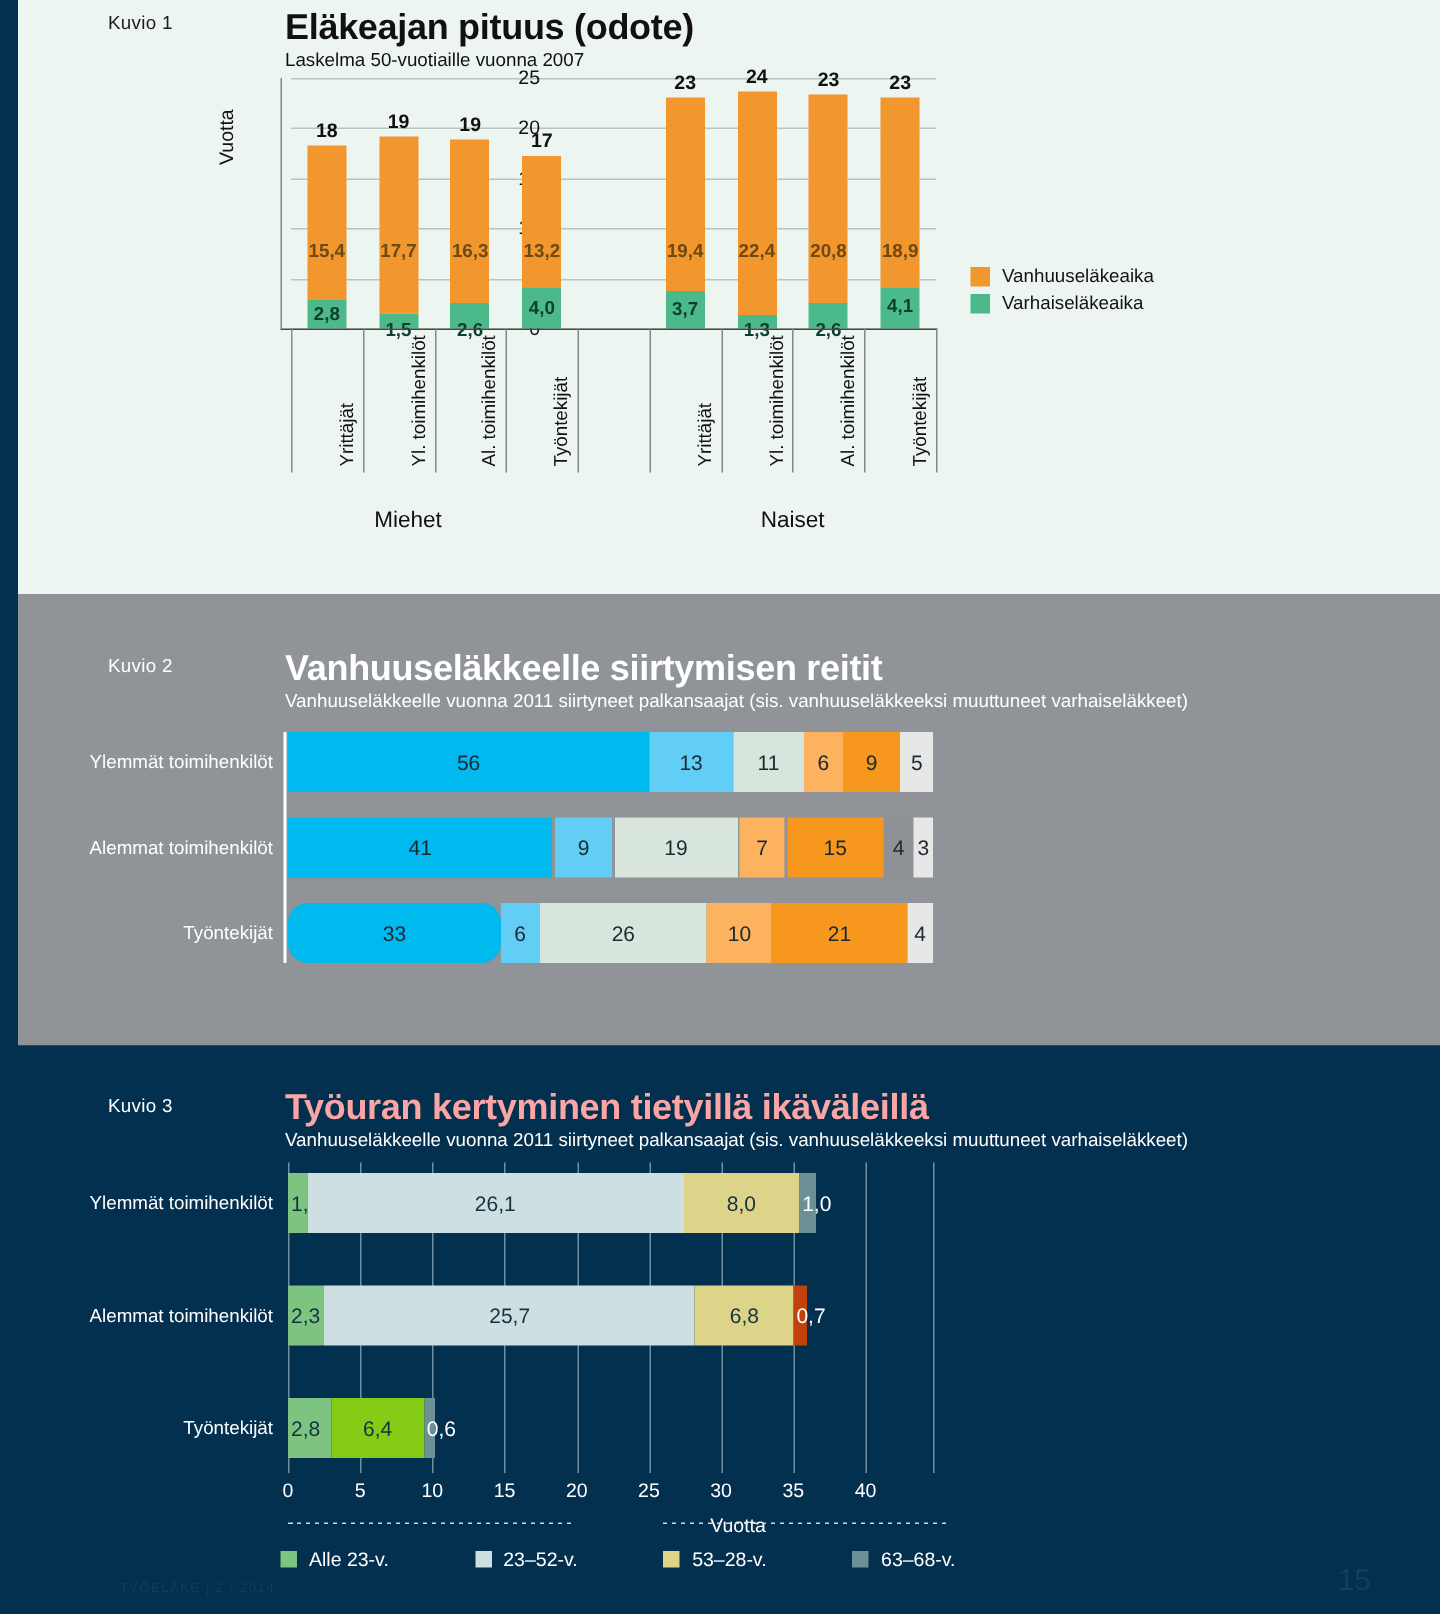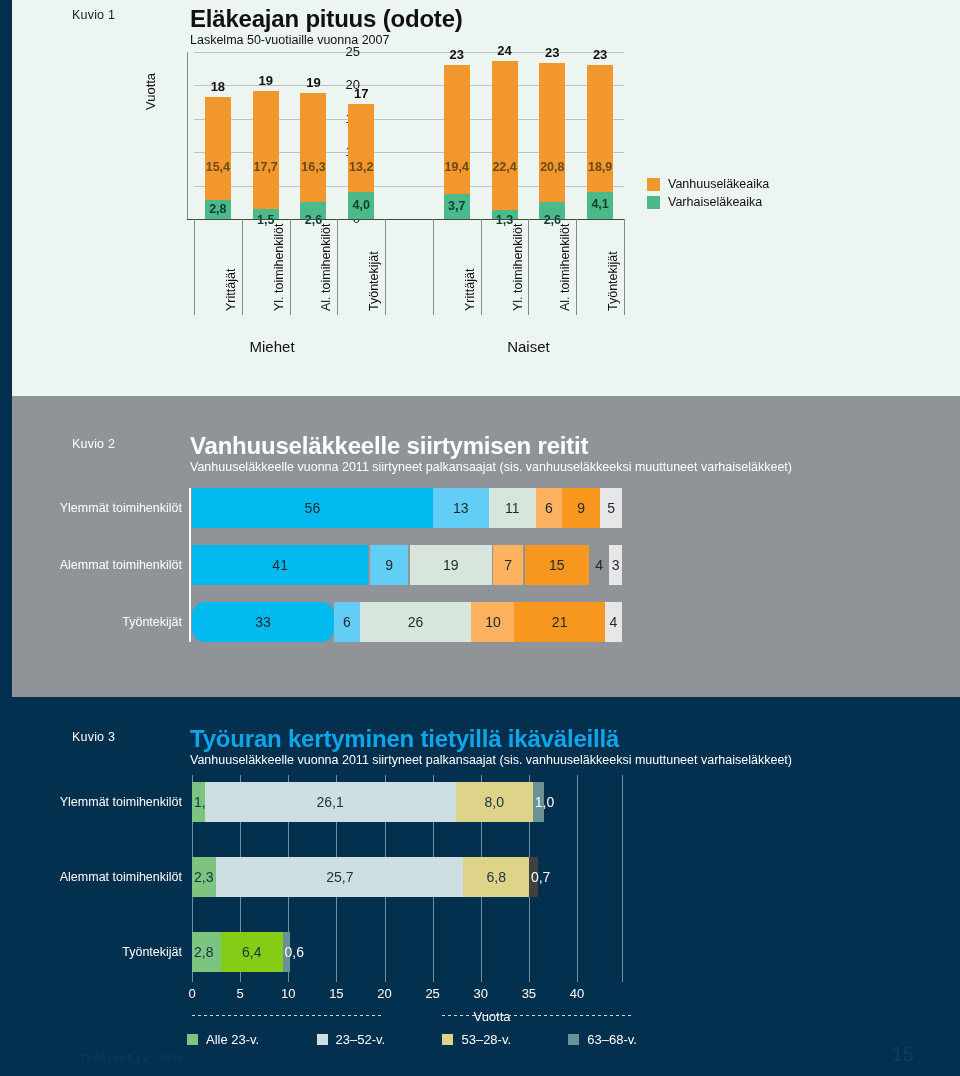--- a/index.html
+++ b/index.html
@@ -61,21 +61,21 @@
           font-size:14px;color:#1b2830;overflow:visible;}
   #c2-axisline{position:absolute;left:177px;width:2px;background:#ffffff;}
   #c2-pct{position:absolute;left:0;width:960px;text-align:center;top:653px;
           font-size:13px;color:#fff;}
   .c2-dash{position:absolute;top:660px;height:1px;
            background:repeating-linear-gradient(to right,#e4e6e8 0 3px,transparent 3px 6px);}
   #c2-legend{position:absolute;left:660px;top:487px;}
   #c2-legend .lg-tx{color:#fff;}
 
   
-  #c3-title{left:178px;top:28px;color:#0ea5e9;}
+  #c3-title{left:178px;top:28px;color:#fca5a5;}
   #c3-sub{left:178px;top:56px;color:#fff;}
   .c3-rowlabel{position:absolute;left:30px;width:140px;text-align:right;font-size:12.5px;color:#fff;}
   .c3-bar{position:absolute;left:180px;height:40px;display:flex;}
   .c3-seg{height:100%;display:flex;align-items:center;justify-content:center;
           font-size:14px;color:#15323f;white-space:nowrap;}
   .c3-grid{position:absolute;width:1px;background:#6f8ea0;}
   .c3-tick{position:absolute;font-size:13px;color:#fff;text-align:center;width:40px;}
   #c3-vuotta{position:absolute;width:960px;left:0;text-align:center;font-size:13px;color:#fff;}
   .c3-dash{position:absolute;height:1px;
            background:repeating-linear-gradient(to right,#cfd8dd 0 3px,transparent 3px 6px);}
@@ -318,21 +318,21 @@
         <div class="c3-seg" style="width: 10.5875px; background: rgb(124, 196, 127); justify-content: flex-start; padding-left: 2px;">1,1</div>
         <div class="c3-seg" style="width: 251.213px; background: rgb(205, 223, 224);">26,1</div>
         <div class="c3-seg" style="width: 77px; background: rgb(221, 212, 138);">8,0</div>
         <div class="c3-seg" style="width: 9.625px; background: rgb(107, 145, 150); justify-content: flex-start; padding-left: 2px; color: rgb(255, 255, 255); overflow: visible;">1,0</div>
       </div>
       <div class="c3-rowlabel" style="top: 173px;">Alemmat toimihenkilöt</div>
       <div class="c3-bar" style="top: 160px;">
         <div class="c3-seg" style="width: 22.1375px; background: rgb(124, 196, 127); justify-content: flex-start; padding-left: 2px;">2,3</div>
         <div class="c3-seg" style="width: 247.362px; background: rgb(205, 223, 224);">25,7</div>
         <div class="c3-seg" style="width: 65.45px; background: rgb(221, 212, 138);">6,8</div>
-        <div class="c3-seg" style="width: 6.7375px; background: #404040; justify-content: flex-start; padding-left: 2px; color: rgb(255, 255, 255); overflow: visible;">0,7</div>
+        <div class="c3-seg" style="width: 6.7375px; background: #c2410c; justify-content: flex-start; padding-left: 2px; color: rgb(255, 255, 255); overflow: visible;">0,7</div>
       </div>
       <div class="c3-rowlabel" style="top: 248px;">Työntekijät</div>
       <div class="c3-bar" style="top: 235px;">
         <div class="c3-seg" style="width: 26.95px; background: rgb(124, 196, 127); justify-content: flex-start; padding-left: 2px;">2,8</div>
         <div class="c3-seg" style="width: 61.6px; background: #84cc16;">6,4</div>
         <div class="c3-seg" style="width: 5.775px; background: rgb(107, 145, 150); justify-content: flex-start; padding-left: 2px; color: rgb(255, 255, 255); overflow: visible;">0,6</div>
       </div>
     </div>
 
   <div id="footer-text">TYÖELÄKE | 2 : 2014</div>

